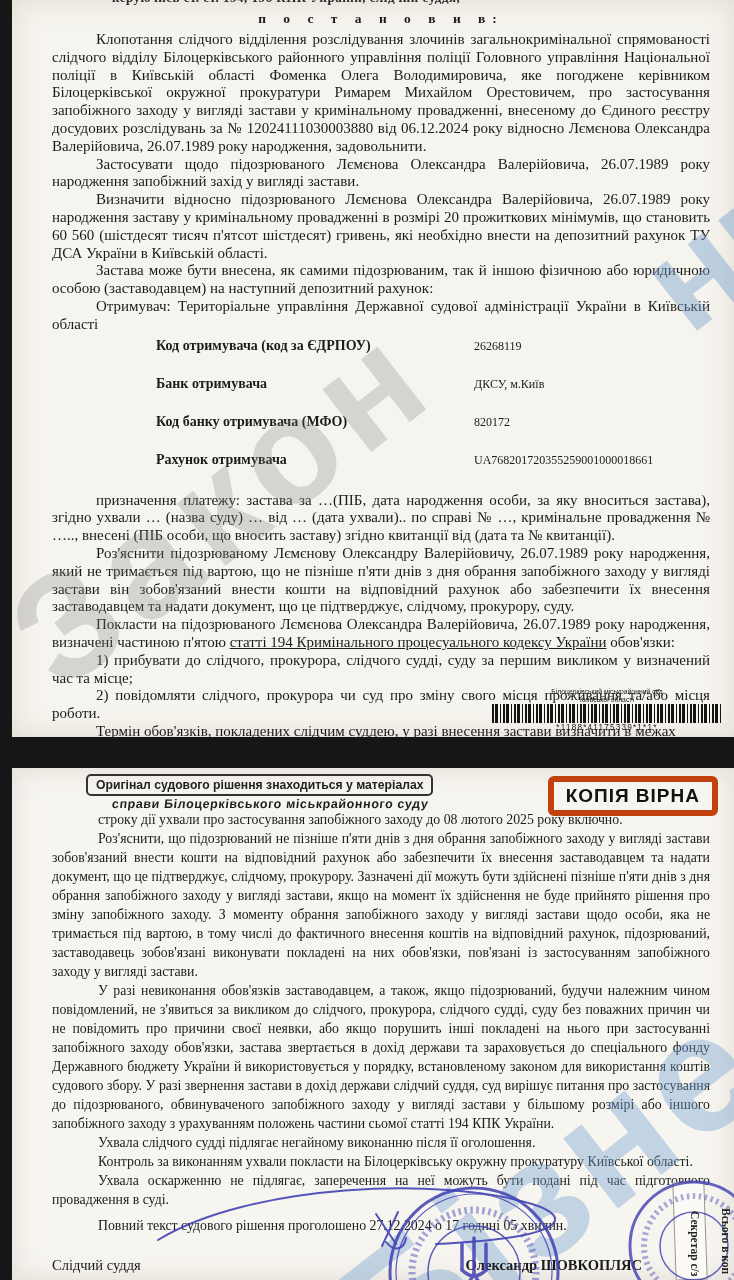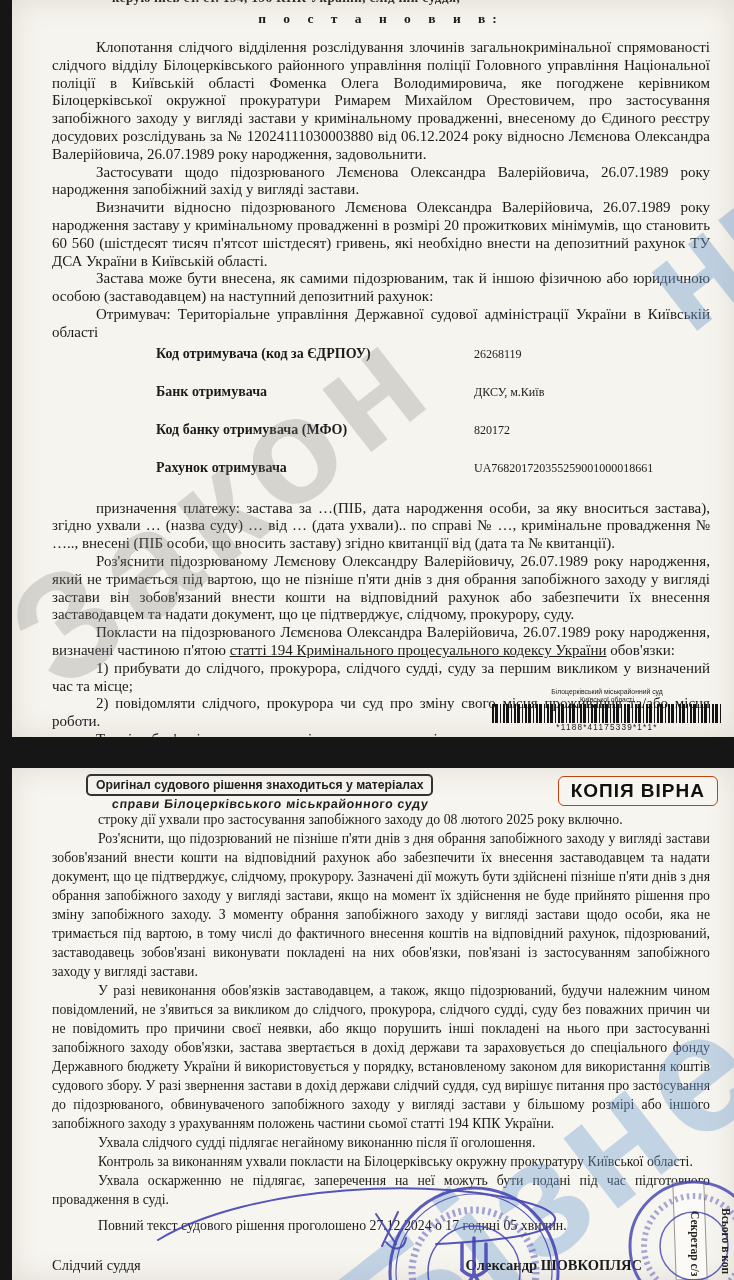--- a/index.html
+++ b/index.html
@@ -18,21 +18,21 @@
   .wm-zakon{top:585px;left:-35px;font-size:150px;letter-spacing:10px;
             color:rgba(125,125,125,.27);transform:rotate(-38deg);transform-origin:left top;}
   .wm-frag{top:235px;left:598px;font-size:140px;color:rgba(112,156,205,.42);
            transform:rotate(-38deg);transform-origin:left top;}
   .wm-biznes{top:492px;left:290px;font-size:168px;letter-spacing:6px;
              color:rgba(116,161,210,.40);transform:rotate(-38deg);transform-origin:left top;}
 
   
   .frag{height:8px;overflow:hidden;position:relative;}
   .frag>div{margin-top:-10px;padding-left:60px;font-weight:bold;font-size:13px;letter-spacing:.5px;color:#2a2a2a;}
-  .heading{text-align:center;font-weight:bold;font-size:13.5px;letter-spacing:7px;margin:3px 0 12px 0;}
+  .heading{text-align:center;font-weight:bold;font-size:13.5px;letter-spacing:7px;margin:3px 0 4px 0;}
   .para{margin:0;font-size:15px;line-height:17.8px;text-align:justify;text-indent:44px;}
   .p2para{margin:0;font-size:13.8px;line-height:19px;text-align:justify;text-indent:46px;}
   .uline{text-decoration:underline;}
   .btable{margin:4px 0 2px 104px;}
   .brow{display:flex;align-items:baseline;height:38px;}
   .brow .lbl{width:302px;font-weight:bold;font-size:14px;}
   .brow .val{margin-left:16px;font-size:12px;}
 
   
   .made-stamp{position:absolute;left:245px;top:704px;width:246px;border:2px solid #2b2b2b;border-radius:3px;
@@ -45,21 +45,21 @@
                #141414 3.1px,#141414 6.4px,transparent 6.4px,transparent 8px,
                #141414 8px,#141414 9px,transparent 9px,transparent 11px);}
   .bc-num{font-family:"Liberation Sans",sans-serif;font-size:8.2px;letter-spacing:1.2px;color:#1a1a1a;}
 
   
   .orig-stamp{position:absolute;top:6px;left:74px;border:2px solid #333;border-radius:5px;padding:2px 8px;
               font-family:"Liberation Sans",sans-serif;font-weight:bold;font-size:12.2px;color:#222;
               z-index:6;background:transparent;white-space:nowrap;}
   .orig-line2{position:absolute;top:29px;left:100px;font-family:"Liberation Sans",sans-serif;font-weight:bold;
               font-size:12.5px;letter-spacing:.6px;color:#1f1f1f;transform:skewX(-6deg);z-index:6;white-space:nowrap;}
-  .kopia{position:absolute;top:8px;right:16px;border:1px solid #c2410c;border-radius:6px;padding:3px 12px;
+  .kopia{position:absolute;top:8px;right:16px;border:6px solid #c2410c;border-radius:6px;padding:3px 12px;
          font-family:"Liberation Sans",sans-serif;font-weight:bold;font-size:19px;letter-spacing:1px;
          color:#111;z-index:6;background:#f7f5f0;}
   .lead{margin:18px 0 0 0;}
 
   .fulltext{margin-top:7px;}
   .sigrow{position:absolute;left:40px;right:92px;bottom:6px;display:flex;justify-content:space-between;
           align-items:baseline;font-size:14.5px;z-index:7;}
   .sigrow .jname{font-weight:bold;}
 
   .seal-svg{position:absolute;left:368px;top:404px;z-index:8;opacity:.85;}

